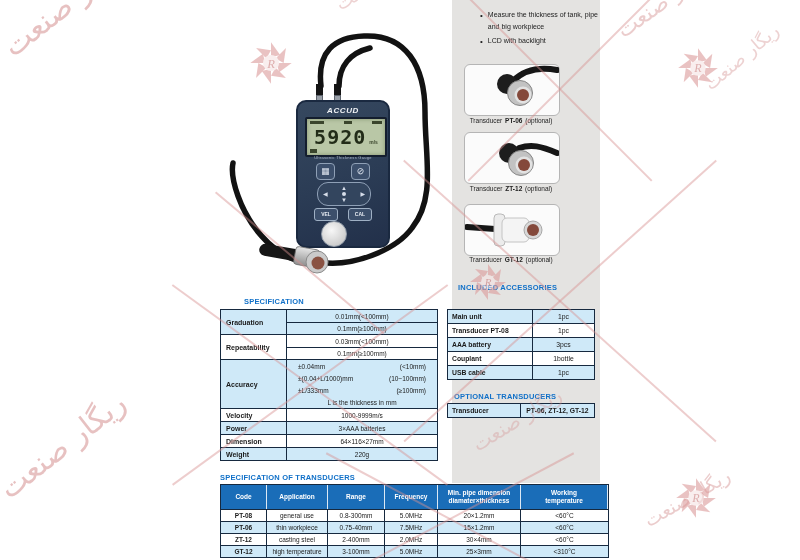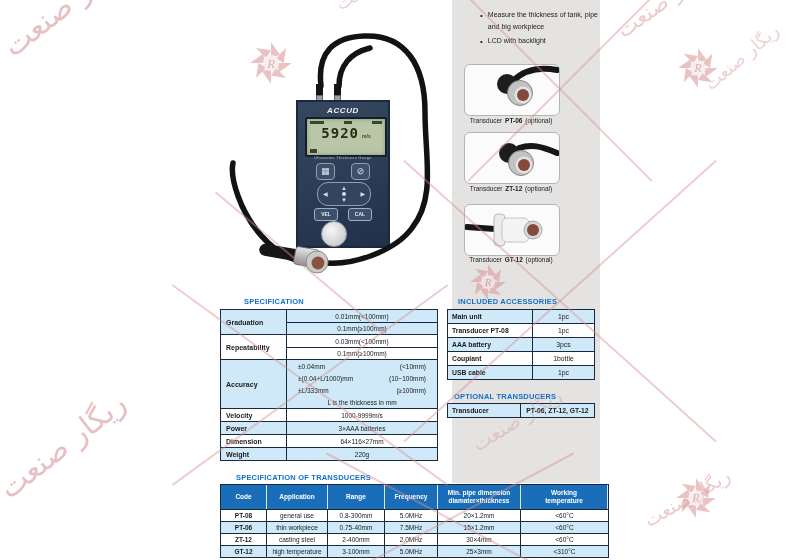--- a/index.html
+++ b/index.html
@@ -16,31 +16,31 @@
 
   
   .frame{position:absolute;left:464px;width:94px;height:50px;background:#fbfbfb;border:1px solid #b5b5b5;
          border-radius:6px;z-index:2;display:flex;align-items:center;justify-content:center;}
   .fcaption{position:absolute;left:444px;width:134px;text-align:center;font-size:6.5px;color:#222;z-index:2;}
   .fcaption b{margin:0 1px;}
 
   
   .device{position:absolute;left:296px;top:100px;width:94px;height:148px;z-index:2;
           background:linear-gradient(160deg,#36485f 0%,#2b3c55 55%,#22304a 100%);
-          border:2px solid #1a2940;border-radius:0;box-sizing:border-box;}
+          border:2px solid #1a2940;border-radius:10px;box-sizing:border-box;}
   .plug{position:absolute;width:7px;background:#141414;z-index:2;}
   .nut{position:absolute;width:7px;height:6px;background:#9aa0a8;border:1px solid #5c626b;box-sizing:border-box;z-index:2;}
   .brand{margin-top:4px;text-align:center;font-size:8px;font-weight:bold;font-style:italic;
          color:#f2f4f7;letter-spacing:.6px;}
   .lcd{position:absolute;left:7px;top:15px;width:78px;height:36px;background:#b9c7a6;
        border:2px solid #141e2e;border-radius:2px;box-shadow:inset 0 0 4px #85926f;}
   .lcd-top{display:flex;justify-content:space-between;padding:2px 3px 0 3px;}
   .lcd-top span{display:inline-block;height:3px;background:#3a452c;}
   .lcd-main{display:flex;align-items:baseline;justify-content:center;gap:3px;margin-top:1px;}
-  .digits{font-family:"DejaVu Sans Mono",monospace;font-weight:bold;font-size:14px;
+  .digits{font-family:"DejaVu Sans Mono",monospace;font-weight:bold;font-size:20px;
           color:#222c18;letter-spacing:1px;}
   .unit{font-size:5px;color:#3a452c;font-weight:bold;}
   .lcd-batt{position:absolute;left:3px;bottom:2px;width:7px;height:4px;background:#3a452c;}
   .lcd-caption{position:absolute;left:0;top:53px;width:100%;text-align:center;font-size:4px;
                color:#aeb9c9;letter-spacing:.3px;}
   .btn-row{position:absolute;left:0;top:61px;width:100%;display:flex;justify-content:center;gap:16px;}
   .dev-btn{width:17px;height:15px;border:1px solid #8fa0b6;border-radius:4px;background:#3c4f6b;
            color:#dde4ee;font-size:9px;line-height:14px;text-align:center;}
   .dpad{position:absolute;left:19px;top:80px;width:52px;height:22px;border:1px solid #8fa0b6;
         border-radius:11px;background:#33455e;}
@@ -226,23 +226,23 @@
     <path d="M298 261 C270 252 248 224 238 196 C233 182 231 172 233 163" stroke="#121212" stroke-width="5.5" fill="none" stroke-linecap="round"></path>
     <g transform="rotate(10 300 260)">
       <rect x="258" y="250" width="52" height="12" rx="6" fill="#161616"></rect>
       <rect x="294" y="247" width="24" height="18" rx="3" fill="url(#metal)" stroke="#6f6f6f" stroke-width="0.8"></rect>
     </g>
     <circle cx="317" cy="262" r="11" fill="#cacaca" stroke="#8a8a8a"></circle>
     <circle cx="318" cy="263" r="6.5" fill="#8a5242"></circle>
   </svg>
 
   <div class="title" style="left:244px;top:297px">SPECIFICATION</div>
-  <div class="title" style="left:458px;top:297px">INCLUDED ACCESSORIES</div>
+  <div class="title" style="left:458px;top:283px">INCLUDED ACCESSORIES</div>
   <div class="title" style="left:454px;top:392px">OPTIONAL TRANSDUCERS</div>
-  <div class="title" style="left:236px;top:473px">SPECIFICATION OF TRANSDUCERS</div>
+  <div class="title" style="left:220px;top:473px">SPECIFICATION OF TRANSDUCERS</div>
 
   <div class="spec-table">
       <div class="spec-row shade">
         <div class="spec-label">Graduation</div>
         <div class="spec-values">
           <div class="spec-line">0.01mm(&lt;100mm)</div>
           <div class="spec-line divided">0.1mm(≥100mm)</div>
         </div>
       </div>
       <div class="spec-row">

